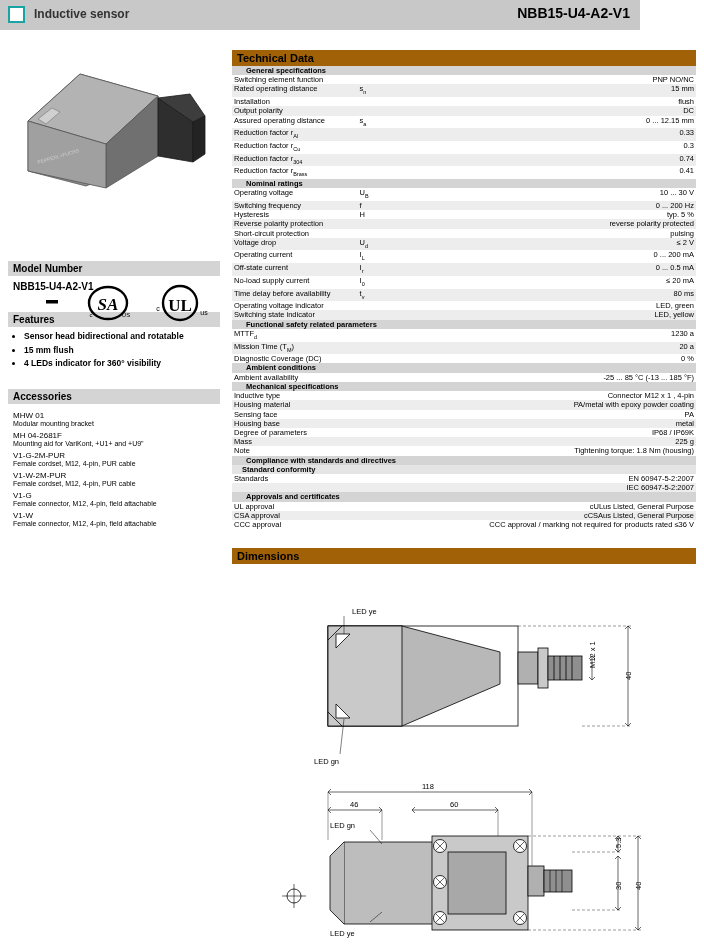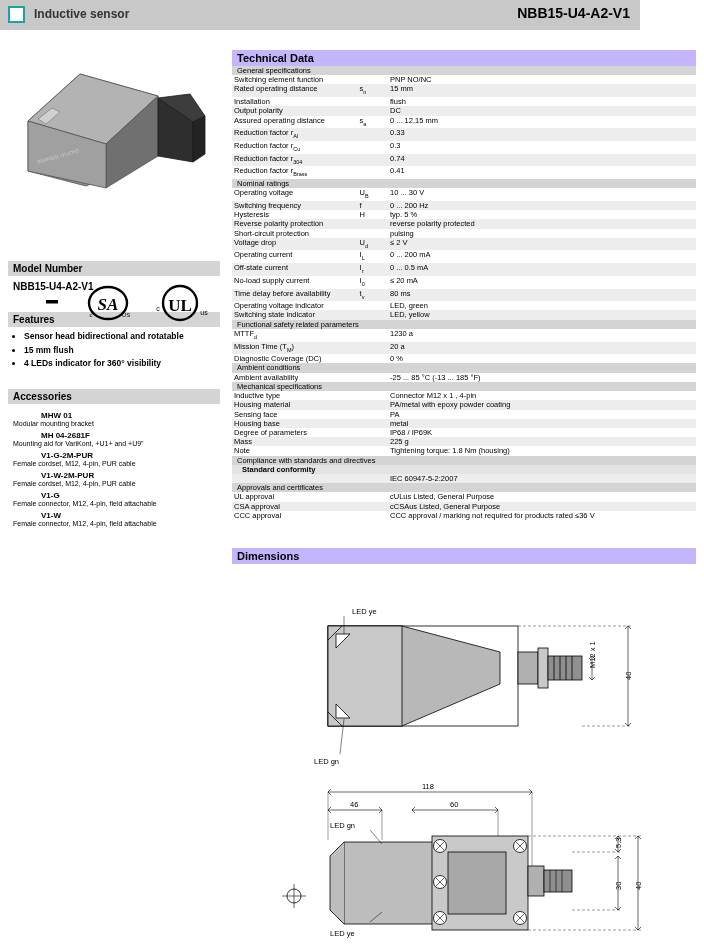--- a/index.html
+++ b/index.html
@@ -38,36 +38,36 @@
 
   .secbar{
     background:#d4d4d4;height:15px;line-height:15px;
     font-weight:bold;font-size:10px;padding-left:5px;margin-top:20px;
     color:#000;
   }
   .sec-body{padding:3px 4px 0 5px;}
   .modelnum{font-weight:bold;font-size:10px;margin:5px 0 2px 5px;}
   ul.feat{margin:4px 0 2px 16px;padding:0;}
   ul.feat li{font-size:8.5px;font-weight:bold;margin-bottom:3px;line-height:1.25;}
-  .acc-name{font-weight:bold;font-size:8px;margin-top:4px;margin-left:28px;}
+  .acc-name{font-weight:normal;font-size:8px;margin-top:4px;}
   .acc-desc{font-size:7px;margin-top:0px;}
 
   
   .rightcol{position:absolute;left:232px;top:50px;width:464px;}
   .rbar{
-    background:#c4b5fd;height:16px;line-height:16px;
+    background:#a16207;height:16px;line-height:16px;
     font-weight:bold;font-size:11px;padding-left:5px;color:#000;
   }
   table.tech{border-collapse:collapse;width:464px;font-size:7.5px;}
   table.tech td{padding:0 2px;height:9.2px;vertical-align:top;line-height:9.2px;}
-  tr.grp td{background:#d4d4d4;font-weight:normal;padding-left:5px;}
+  tr.grp td{background:#d4d4d4;font-weight:bold;padding-left:14px;}
   tr.sub td{background:#e4e4e4;font-weight:bold;padding-left:10px;margin-top:9px;}
   td.c1{width:120px;padding-left:14px;}
   td.c2{width:26px;}
-  td.c3{width:300px;}
+  td.c3{width:300px;text-align:right;}
   tr.alt td{background:#ededed;}
   sub{font-size:5.5px;}
 
   
   .dims{position:absolute;left:232px;top:548px;width:464px;}
   .dimbox{position:relative;width:464px;height:380px;background:#fff;}
 </style>
 </head>
 <body>
 
@@ -338,20 +338,25 @@
         <tr>
           <td class="c1">Note</td>
           <td class="c2"></td>
           <td class="c3">Tightening torque: 1.8 Nm (housing)</td>
         </tr>
         <tr class="grp">
           <td colspan="3">Compliance with standards and directives</td>
         </tr>
         <tr class="sub">
           <td colspan="3">Standard conformity</td>
+        </tr>
+        <tr>
+          <td class="c1">Standards</td>
+          <td class="c2"></td>
+          <td class="c3">EN 60947-5-2:2007</td>
         </tr>
         <tr class="alt">
           <td class="c1"></td>
           <td class="c2"></td>
           <td class="c3">IEC 60947-5-2:2007</td>
         </tr>
         <tr class="grp">
           <td colspan="3">Approvals and certificates</td>
         </tr>
         <tr>

